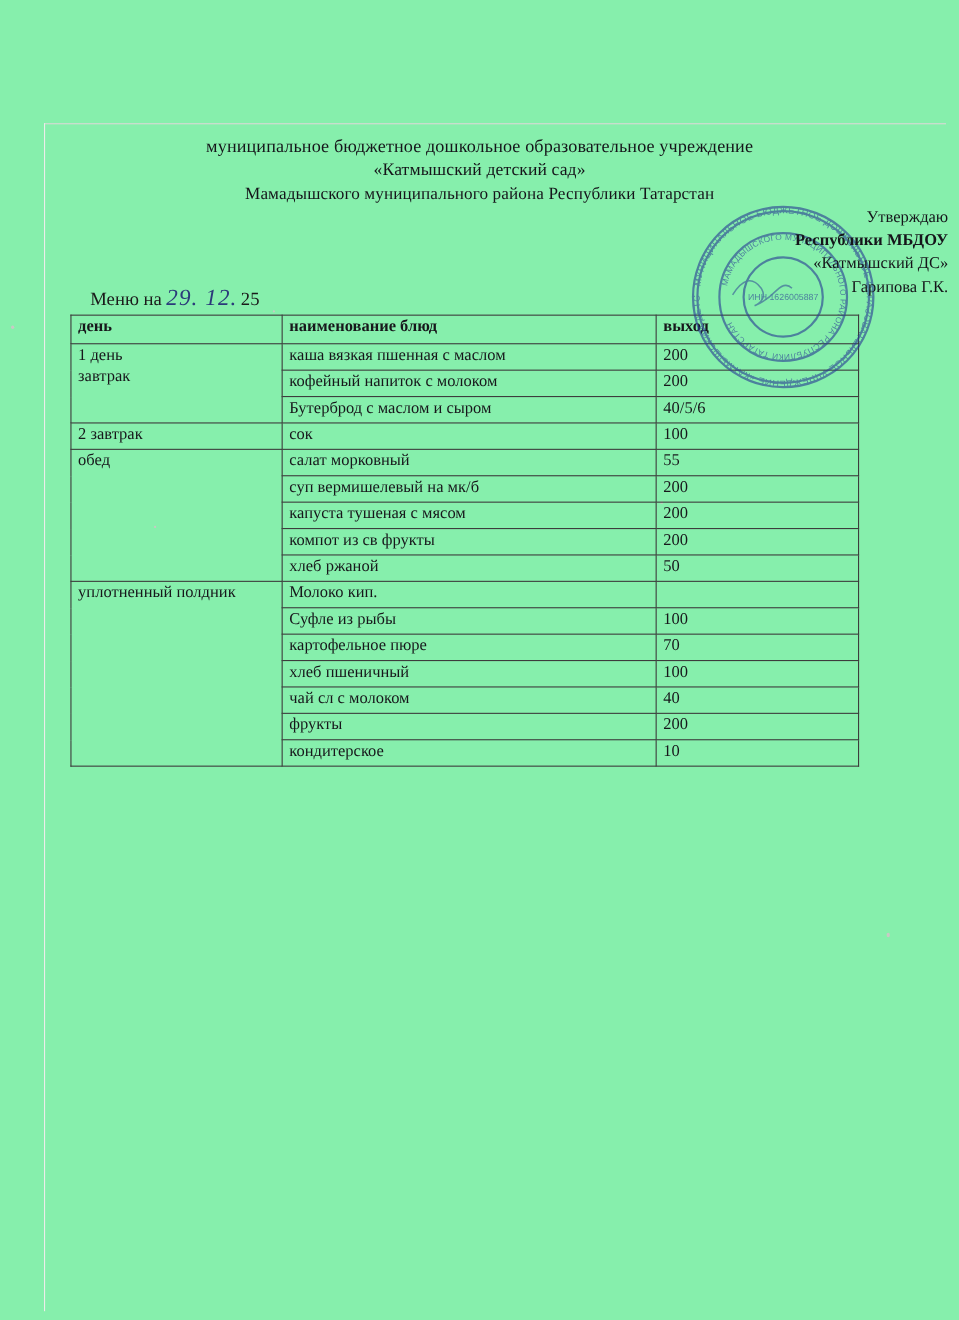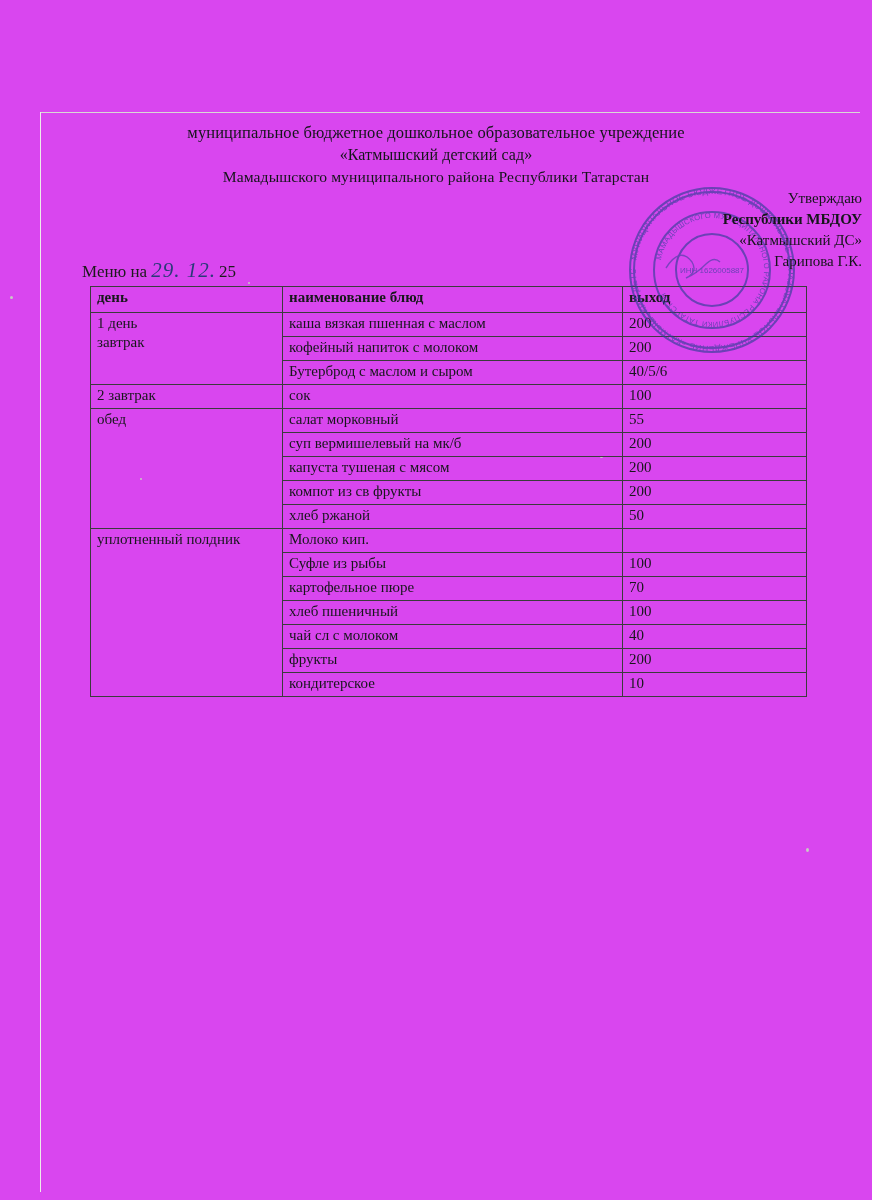--- a/index.html
+++ b/index.html
@@ -12,21 +12,21 @@
     height: 1200px;
     position: relative;
     font-family: "Liberation Serif", serif;
     color: #1b1b1b;
     overflow: hidden;
   }
 
   .page {
     position: absolute;
     inset: 0;
-    background: #d946ef;
+    background: #86efac;
   }
 
   
   .scan-edge-top {
     position: absolute;
     left: 40px;
     top: 112px;
     width: 820px;
     height: 1px;
     background: #d9d9d5;
@@ -105,21 +105,21 @@
   }
   .menu-date-tail {
     font-size: 17px;
     color: #1b1b1b;
     padding-left: 3px;
   }
 
   
   .menu-table {
     position: absolute;
-    left: 90px;
+    left: 64px;
     top: 286px;
     width: 716px;
     border-collapse: collapse;
     table-layout: fixed;
     font-size: 15px;
     color: #17171b;
     border-radius: 15px;
   }
   .menu-table td, .menu-table th {
     border: 1px solid #3c3c3c;

